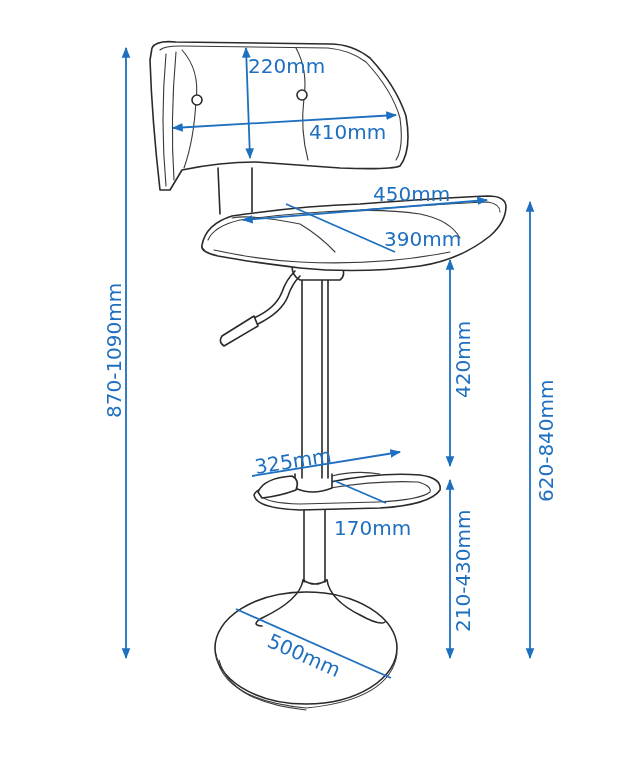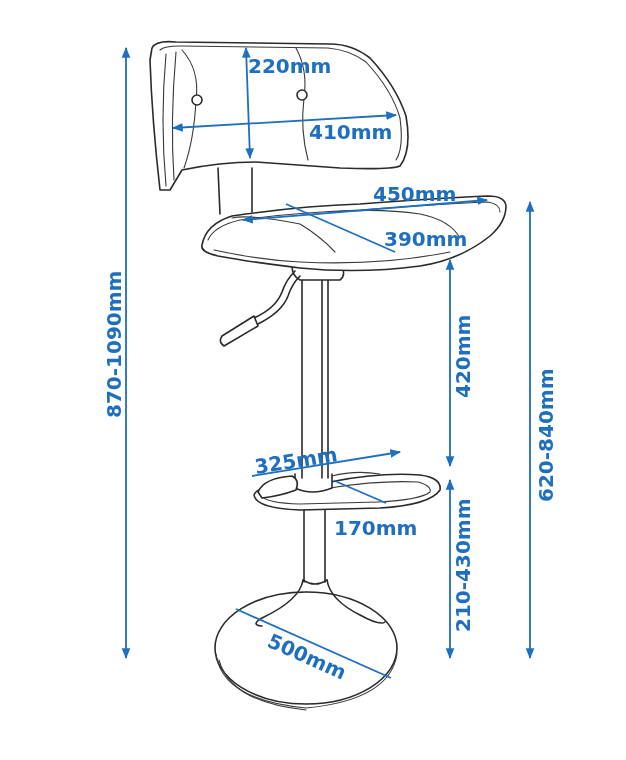--- a/index.html
+++ b/index.html
@@ -1,17 +1,17 @@
 <!DOCTYPE html>
 <html><head>
 <meta charset="utf-8">
 <style>
   html, body { margin: 0; padding: 0; background: #ffffff; }
   body { width: 626px; height: 760px; overflow: hidden; position: relative; }
-  #stage { position: absolute; left: 0; top: 0; width: 566px; height: 760px; font-weight: bold; }
+  #stage { position: absolute; left: 0; top: 0; width: 566px; height: 760px; }
   svg { display: block; }
   .ink { fill: none; stroke: #2a2a2a; stroke-width: 1.6; stroke-linecap: round; stroke-linejoin: round; }
   .ink-thin { fill: none; stroke: #3a3a3a; stroke-width: 1.1; stroke-linecap: round; stroke-linejoin: round; }
   .fillw { fill: #ffffff; }
   .dim { stroke: #1e6fc0; stroke-width: 1.8; fill: none; }
   .dim-label { fill: #1e6fc0; font-family: "DejaVu Sans", sans-serif; font-size: 20px; }
 </style>
 </head>
 <body>
 

